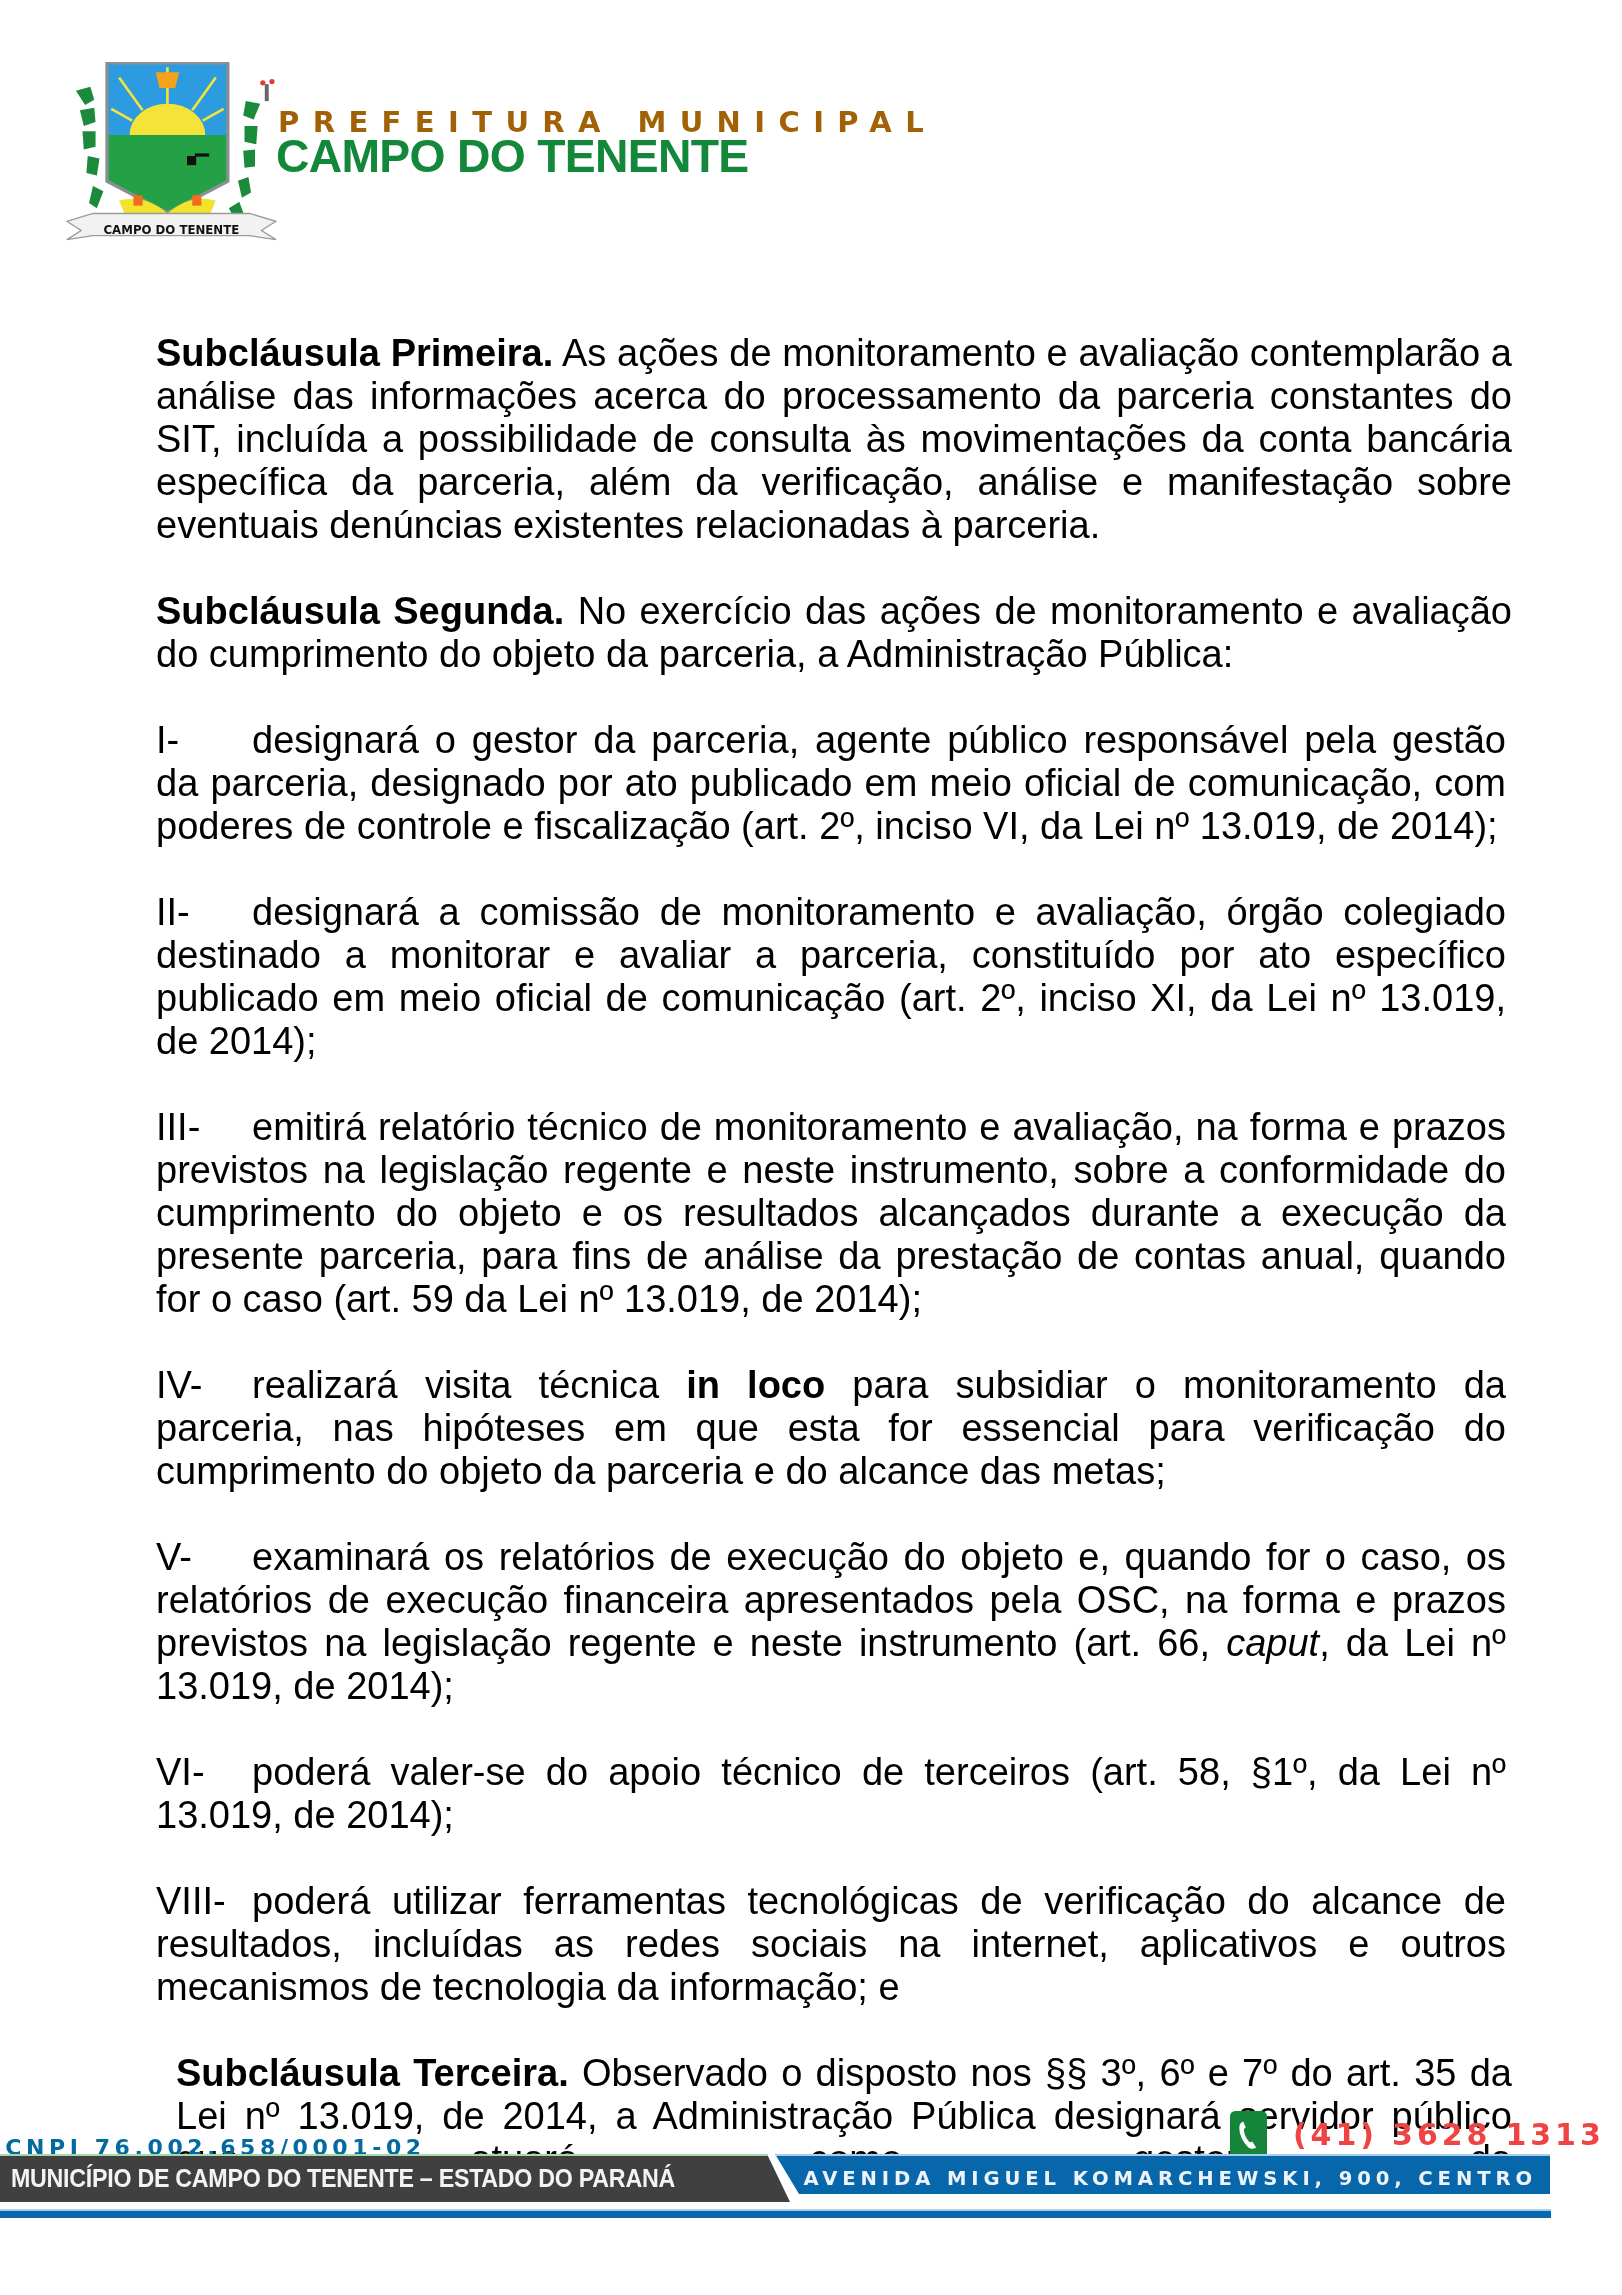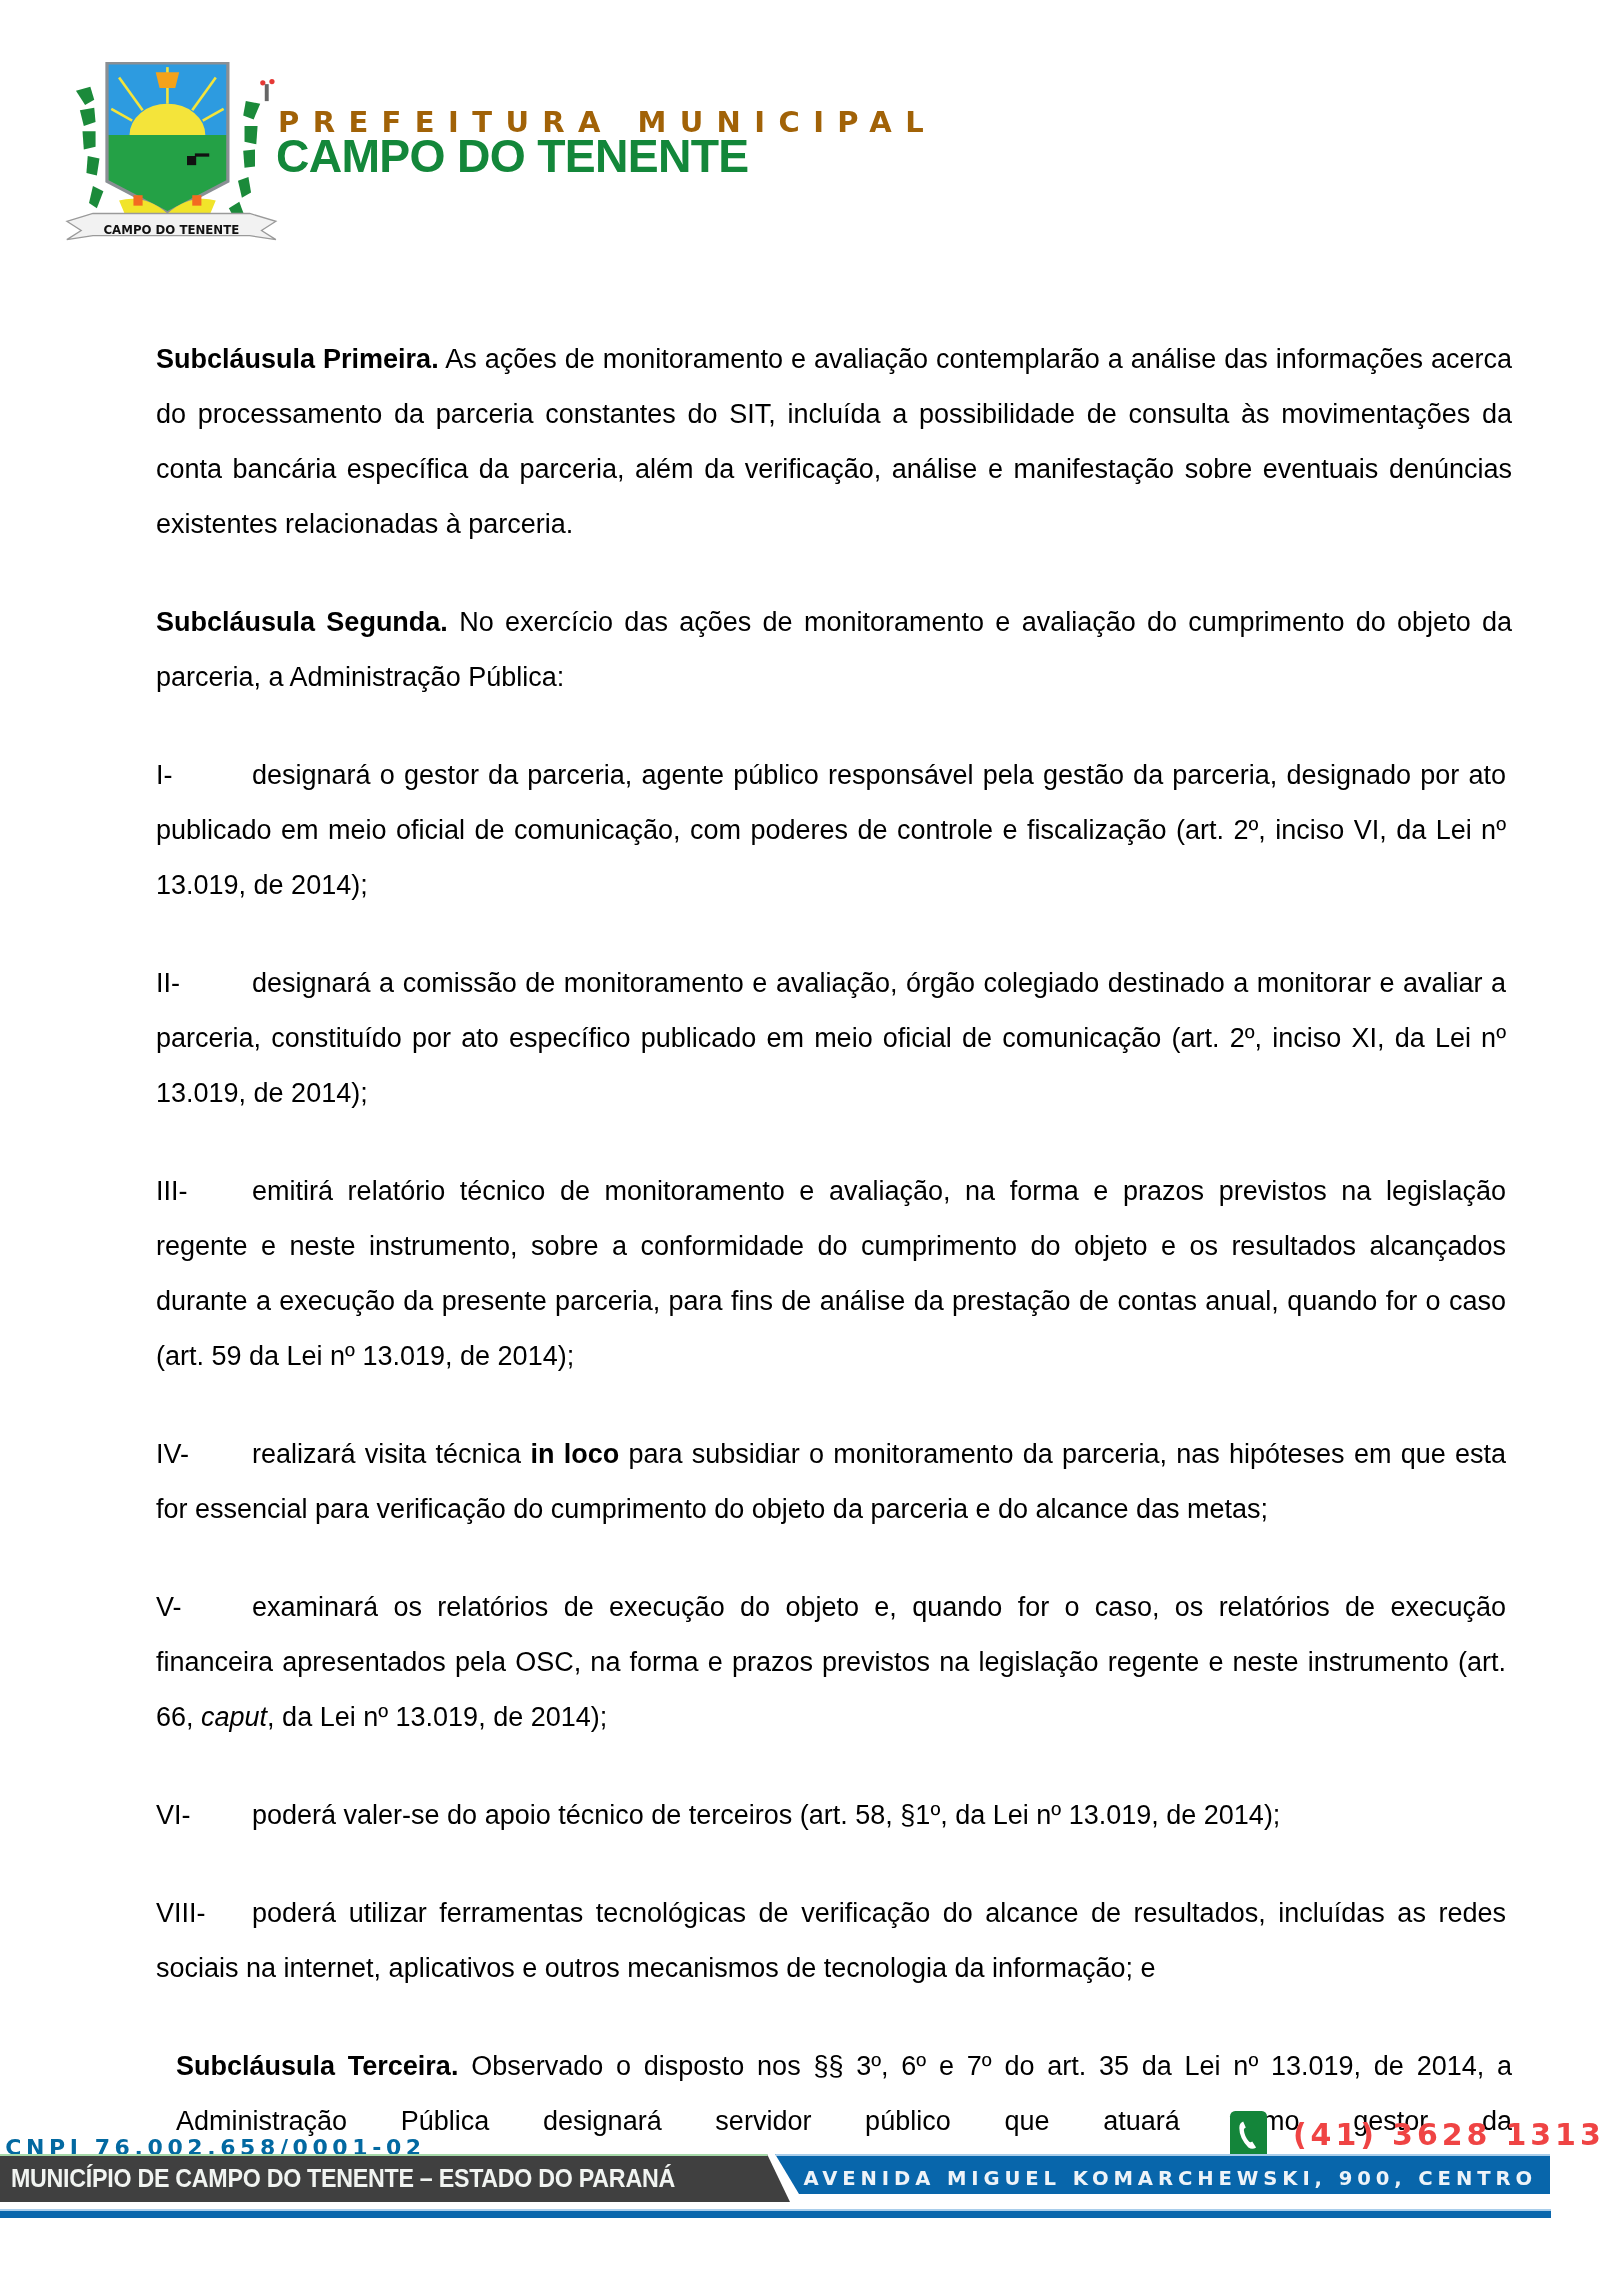--- a/index.html
+++ b/index.html
@@ -10,21 +10,21 @@
   .header { position: absolute; left: 0; top: 0; width: 1623px; height: 275px; }
   .emblem { position: absolute; left: 64px; top: 58px; width: 216px; height: 196px; }
   .brand-top { position: absolute; left: 278px; top: 105px; font-family: "DejaVu Sans", sans-serif;
                font-weight: bold; font-size: 29px; letter-spacing: 13.4px; color: #a16207; white-space: nowrap; }
   .brand-main { position: absolute; left: 276px; top: 128px; font-family: "Liberation Sans", sans-serif;
                 font-weight: bold; font-size: 47px; color: #13873a; white-space: nowrap;
                 letter-spacing: -0.7px; transform: scaleX(0.985); transform-origin: left top; }
 
   
   .content { position: absolute; left: 156px; top: 332px; width: 1356px;
-             font-size: 27px; line-height: 55px; }
+             font-size: 38px; line-height: 43px; }
   .para { margin: 0 0 43px 0; text-align: justify; }
   .para.last-line-cut { margin-bottom: 0; }
   .lead { font-weight: bold; }
   .item { display: block; margin: 0 6px 43px 0; text-align: justify; }
   .item-num { display: inline-block; width: 96px; }
   .em-bold { font-weight: bold; }
   .em-ital { font-style: italic; }
 
   
   .footer { position: absolute; left: 0; top: 2094px; width: 1623px; height: 202px; }

